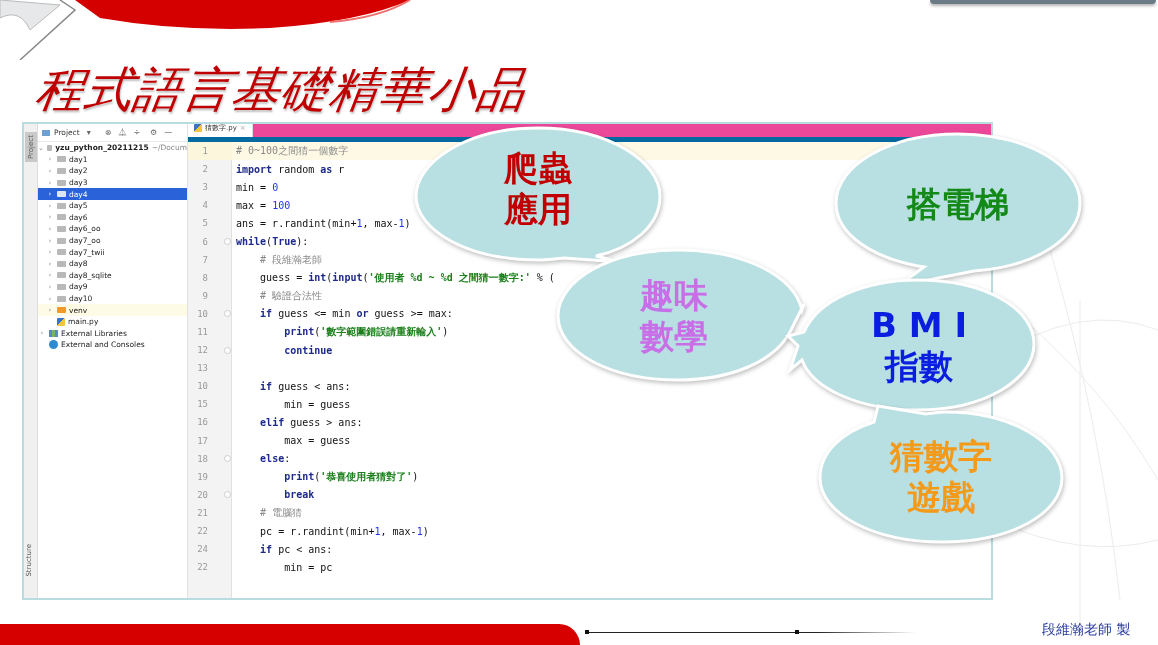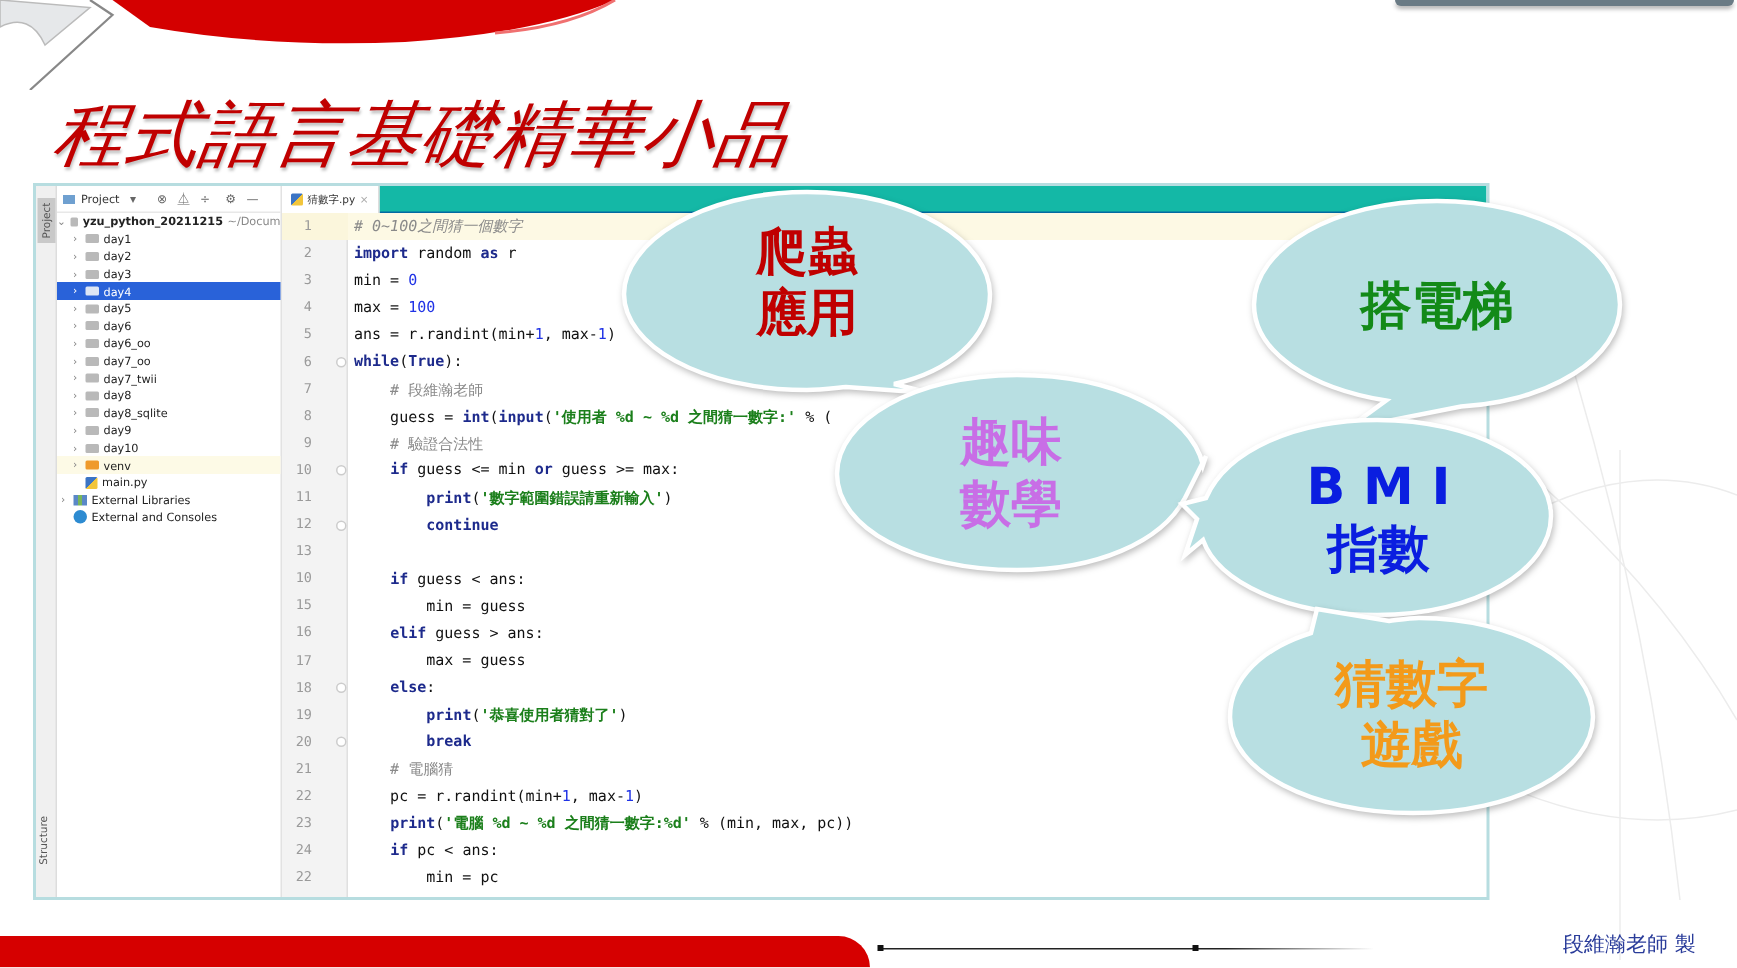--- a/index.html
+++ b/index.html
@@ -33,35 +33,35 @@
 .folder.orange{background:#ef9a2b}
 .tree-row.selected .folder{background:#dde6f5}
 .tree-row.selected .chev{color:#fff}
 .muted{color:#888;margin-left:3px}
 .bold{font-weight:bold}
 .pyicon{width:8px;height:8px;background:linear-gradient(135deg,#3b74c4 50%,#f2c53b 50%);margin:0 3px;border-radius:1px}
 .libicon{width:9px;height:7px;background:linear-gradient(to right,#5a88c7 33%,#78b65a 33% 66%,#5a88c7 66%);margin:0 3px}
 .scricon{width:9px;height:9px;border-radius:50%;background:#2d8bd1;margin:0 3px}
 
 .editor{position:absolute;left:164px;top:0;right:0;height:100%}
-.tabbar{height:18px;background:#14b8a6;border-bottom:1px solid #0369a1;display:flex;}
+.tabbar{height:18px;background:#ec4899;border-bottom:5px solid #0369a1;display:flex;align-items:flex-end}
 .tab{height:18px;padding:0 6px;background:#fff;display:flex;align-items:center;gap:3px;font-size:7px;color:#333;border-right:1px solid #ddd}
 .tab .close{color:#aaa}
 .gutter{position:absolute;left:0;top:18px;width:44px;bottom:0;background:#f3f3f3;border-right:1px solid #e0e0e0}
 .code{position:absolute;left:44px;top:18px;right:0;bottom:0}
 .line{height:18.1px;display:flex;align-items:center;position:relative}
 .ln{position:absolute;left:-44px;width:20px;text-align:right;font-family:"DejaVu Sans Mono","Liberation Mono",monospace;font-size:9px;color:#9a9a9a}
 .line.cur{background:#fdf9e4}
 .line.cur .ln{}
 .cur-gutter{position:absolute;left:0;top:18px;width:44px;height:18px;background:#fbf6dc}
 .txt{font-family:"DejaVu Sans Mono","Liberation Mono",monospace;font-size:10px;color:#111;white-space:pre;padding-left:4px}
 .kw{color:#1d2a8c;font-weight:bold}
 .num{color:#2033e6}
 .str{color:#1b7f1b;font-weight:bold}
-.cmt{color:#8a8a8a;font-style:italic}
+.cmt{color:#8a8a8a;}
 .cmtz{color:#8a8a8a}
 .fold{position:absolute;left:-8px;width:7px;height:7px;border:1px solid #ccc;border-radius:50%;background:#fff}
 
 
 .bubble{position:absolute}
 .bubble svg{position:absolute;left:0;top:0;overflow:visible}
 .btext{position:absolute;left:0;top:0;width:100%;display:flex;flex-direction:column;align-items:center;justify-content:center;font-weight:bold;line-height:1.2;text-align:center}
 </style>
 </head>
 <body>
@@ -298,24 +298,20 @@
           </div>
         <div class="line">
             <span class="ln">21</span>
             <span class="txt cmtz">    # 電腦猜</span>
           </div>
         <div class="line">
             <span class="ln">22</span>
             <span class="txt">    pc = r.randint(min+<span class="num">1</span>, max-<span class="num">1</span>)</span>
           </div>
         <div class="line">
-            <span class="ln">23</span>
-            <span class="txt">    <span class="kw">print</span>(<span class="str">'電腦 %d ~ %d 之間猜一數字:%d'</span> % (min, max, pc))</span>
-          </div>
-        <div class="line">
             <span class="ln">24</span>
             <span class="txt">    <span class="kw">if</span> pc &lt; ans:</span>
           </div>
         <div class="line">
             <span class="ln">22</span>
             <span class="txt">        min = pc</span>
           </div>
       </div>
     </div>
   </div>

